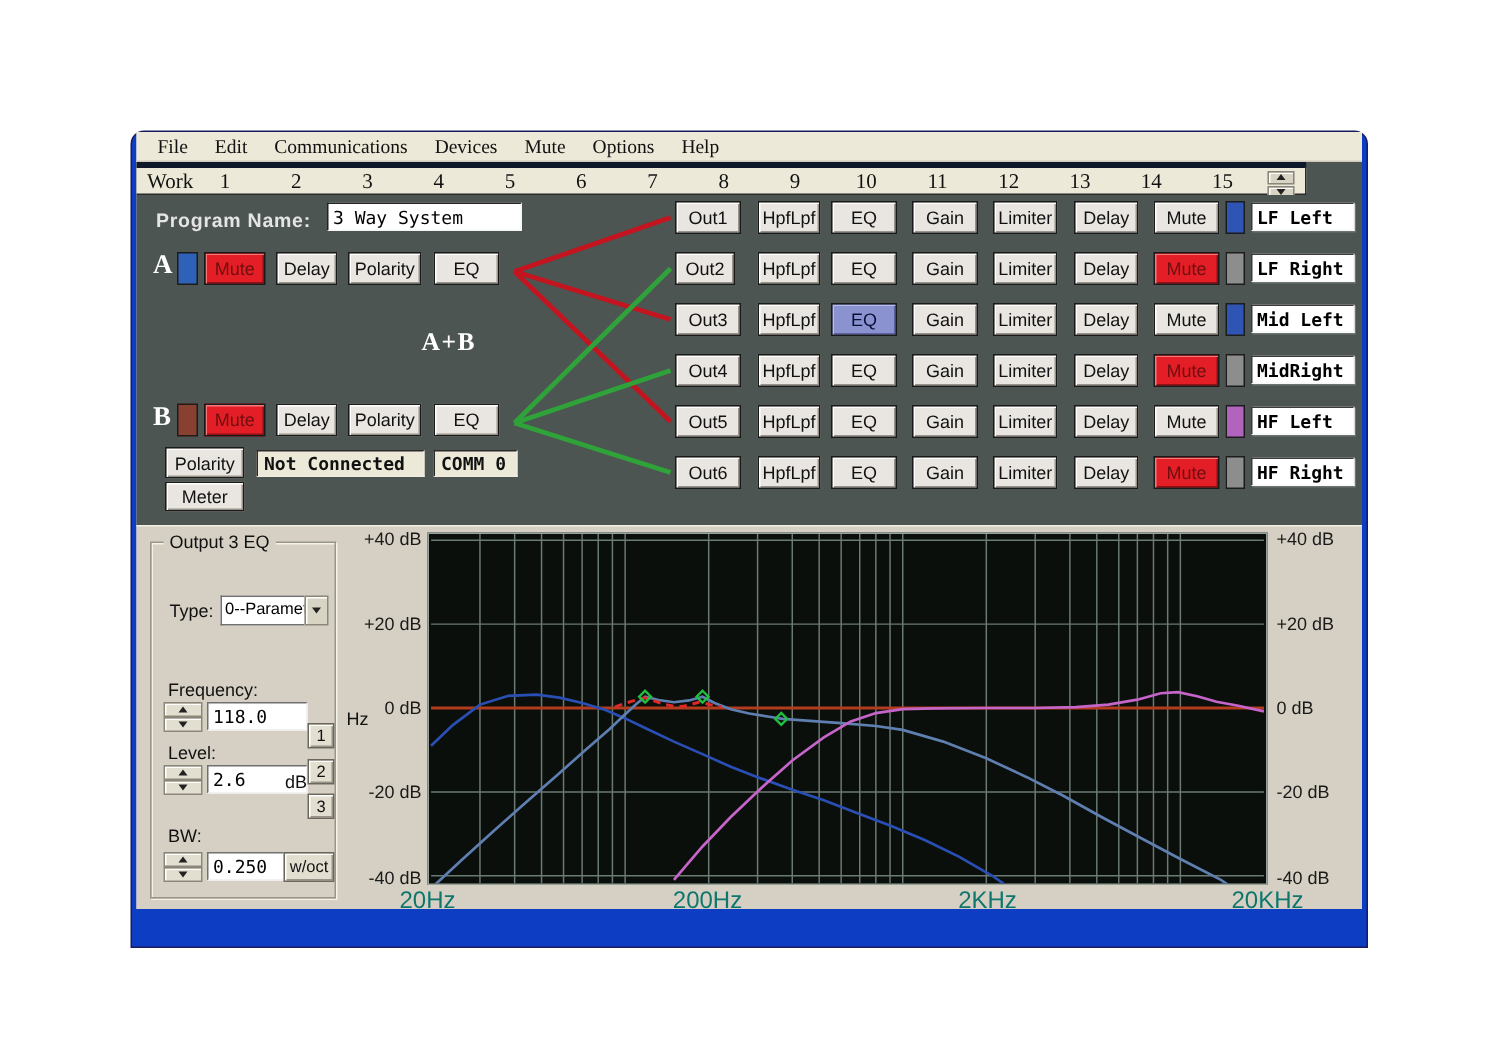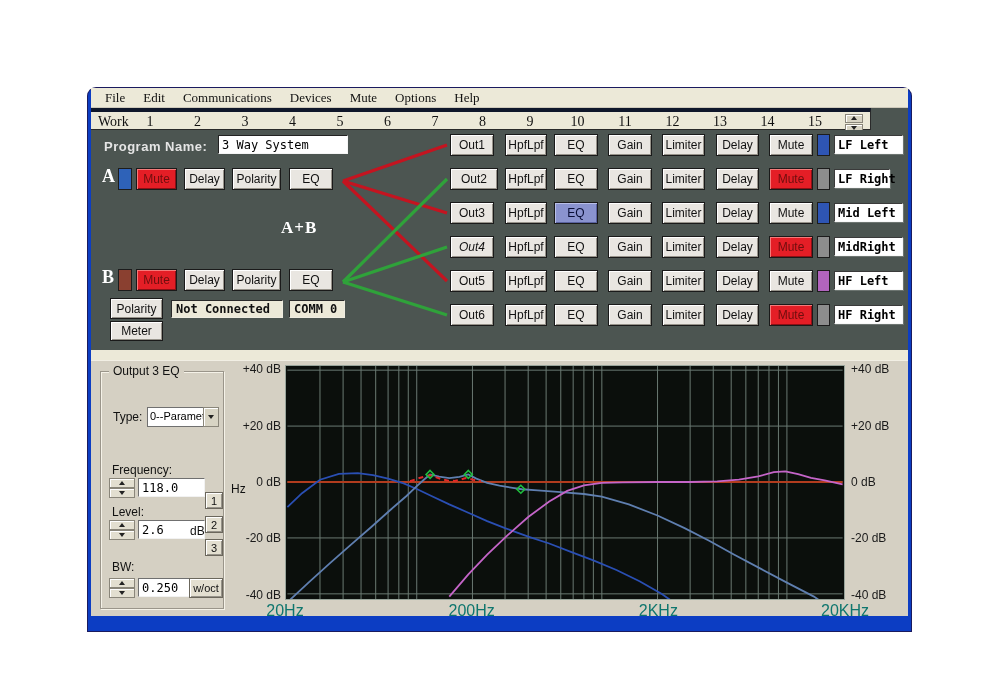--- a/index.html
+++ b/index.html
@@ -65,21 +65,21 @@
             font-weight:bold; font-size:17px; letter-spacing:1px; }
 
   .statusfield { position:absolute; height:18px; background:#ece9d8; border:1px solid; border-color:#2a2a2a #efece0 #efece0 #2a2a2a;
                  font-family:"DejaVu Sans Mono", monospace; font-size:12px; font-weight:bold; color:#111;
                  display:flex; align-items:center; padding:0 4px; }
 
   .outlabel { position:absolute; height:19px; background:#fff; border:1px solid; border-color:#3a3a3a #f8f8f8 #f8f8f8 #3a3a3a;
               box-shadow:1px 1px 0 #6d7571; font-family:"DejaVu Sans Mono", monospace; font-size:12px; font-weight:bold;
               color:#000; display:flex; align-items:center; padding:0 3px; white-space:nowrap; }
 
-  .bottompanel { position:absolute; left:0; top:272px; width:817px; height:256px; background:#d5d0c3;
+  .bottompanel { position:absolute; left:0; top:262px; width:817px; height:256px; background:#d5d0c3;
                  border-top:1px solid #f2efe4; }
 
   .groupbox { position:absolute; left:9px; top:10px; width:124px; height:238px;
               border:1px solid #9a958a; box-shadow:inset 1px 1px 0 #f5f2e8, 1px 1px 0 #f5f2e8; }
   .gb-legend { position:absolute; left:8px; top:-8px; background:#d5d0c3; padding:0 4px; font-size:12px; color:#111; }
   .sm { position:absolute; font-size:12px; color:#111; }
   .sunken { background:#fff; border:1px solid; border-color:#707070 #f2f2f2 #f2f2f2 #707070;
             font-family:"DejaVu Sans Mono", monospace; font-size:12px; color:#000; padding:1px 3px; }
   .combo { position:absolute; left:46px; top:35px; width:72px; height:20px; display:flex; }
   .combo .cfield { flex:1; background:#fff; border:1px solid #707070; border-right:none; font-size:11px;
@@ -170,39 +170,39 @@
         <div id="outrows">
             <span class="btn" style="left: 359px; top: 4px; width: 44px;">Out1</span>
             <span class="btn" style="left: 414px; top: 4px; width: 42px;">HpfLpf</span>
             <span class="btn" style="left: 463px; top: 4px; width: 44px;">EQ</span>
             <span class="btn" style="left: 517px; top: 4px; width: 44px;">Gain</span>
             <span class="btn" style="left: 571px; top: 4px; width: 43px;">Limiter</span>
             <span class="btn" style="left: 625px; top: 4px; width: 43px;">Delay</span>
             <span class="btn" style="left: 678px; top: 4px; width: 44px;">Mute</span>
             <span class="swatch" style="left: 726px; top: 4px; width: 13px; background: rgb(46, 85, 180);"></span>
             <span class="outlabel" style="left: 743px; top: 5px; width: 69px;">LF Left</span>
-            <span class="btn" style="left: 359px; top: 38px; width: 48px;">Out2</span>
+            <span class="btn" style="left: 359px; top: 38px; width: 40px;">Out2</span>
             <span class="btn" style="left: 414px; top: 38px; width: 42px;">HpfLpf</span>
             <span class="btn" style="left: 463px; top: 38px; width: 44px;">EQ</span>
             <span class="btn" style="left: 517px; top: 38px; width: 44px;">Gain</span>
             <span class="btn" style="left: 571px; top: 38px; width: 43px;">Limiter</span>
             <span class="btn" style="left: 625px; top: 38px; width: 43px;">Delay</span>
             <span class="btn red" style="left: 678px; top: 38px; width: 44px;">Mute</span>
             <span class="swatch" style="left: 726px; top: 38px; width: 13px; background: rgb(141, 141, 141);"></span>
-            <span class="outlabel" style="left: 743px; top: 39px; width: 56px;">LF Right</span>
+            <span class="outlabel" style="left: 743px; top: 39px; width: 69px;">LF Right</span>
             <span class="btn" style="left: 359px; top: 72px; width: 44px;">Out3</span>
             <span class="btn" style="left: 414px; top: 72px; width: 42px;">HpfLpf</span>
             <span class="btn eqsel" style="left: 463px; top: 72px; width: 44px;">EQ</span>
             <span class="btn" style="left: 517px; top: 72px; width: 44px;">Gain</span>
             <span class="btn" style="left: 571px; top: 72px; width: 43px;">Limiter</span>
             <span class="btn" style="left: 625px; top: 72px; width: 43px;">Delay</span>
             <span class="btn" style="left: 678px; top: 72px; width: 44px;">Mute</span>
             <span class="swatch" style="left: 726px; top: 72px; width: 13px; background: rgb(46, 85, 180);"></span>
             <span class="outlabel" style="left: 743px; top: 73px; width: 69px;">Mid Left</span>
-            <span class="btn" style="left: 359px; top: 106px; width: 44px; font-style: italic;">Out4</span>
+            <span class="btn" style="left: 359px; top: 106px; width: 44px;">Out4</span>
             <span class="btn" style="left: 414px; top: 106px; width: 42px;">HpfLpf</span>
             <span class="btn" style="left: 463px; top: 106px; width: 44px;">EQ</span>
             <span class="btn" style="left: 517px; top: 106px; width: 44px;">Gain</span>
             <span class="btn" style="left: 571px; top: 106px; width: 43px;">Limiter</span>
             <span class="btn" style="left: 625px; top: 106px; width: 43px;">Delay</span>
             <span class="btn red" style="left: 678px; top: 106px; width: 44px;">Mute</span>
             <span class="swatch" style="left: 726px; top: 106px; width: 13px; background: rgb(141, 141, 141);"></span>
             <span class="outlabel" style="left: 743px; top: 107px; width: 69px;">MidRight</span>
             <span class="btn" style="left: 359px; top: 140px; width: 44px;">Out5</span>
             <span class="btn" style="left: 414px; top: 140px; width: 42px;">HpfLpf</span>

